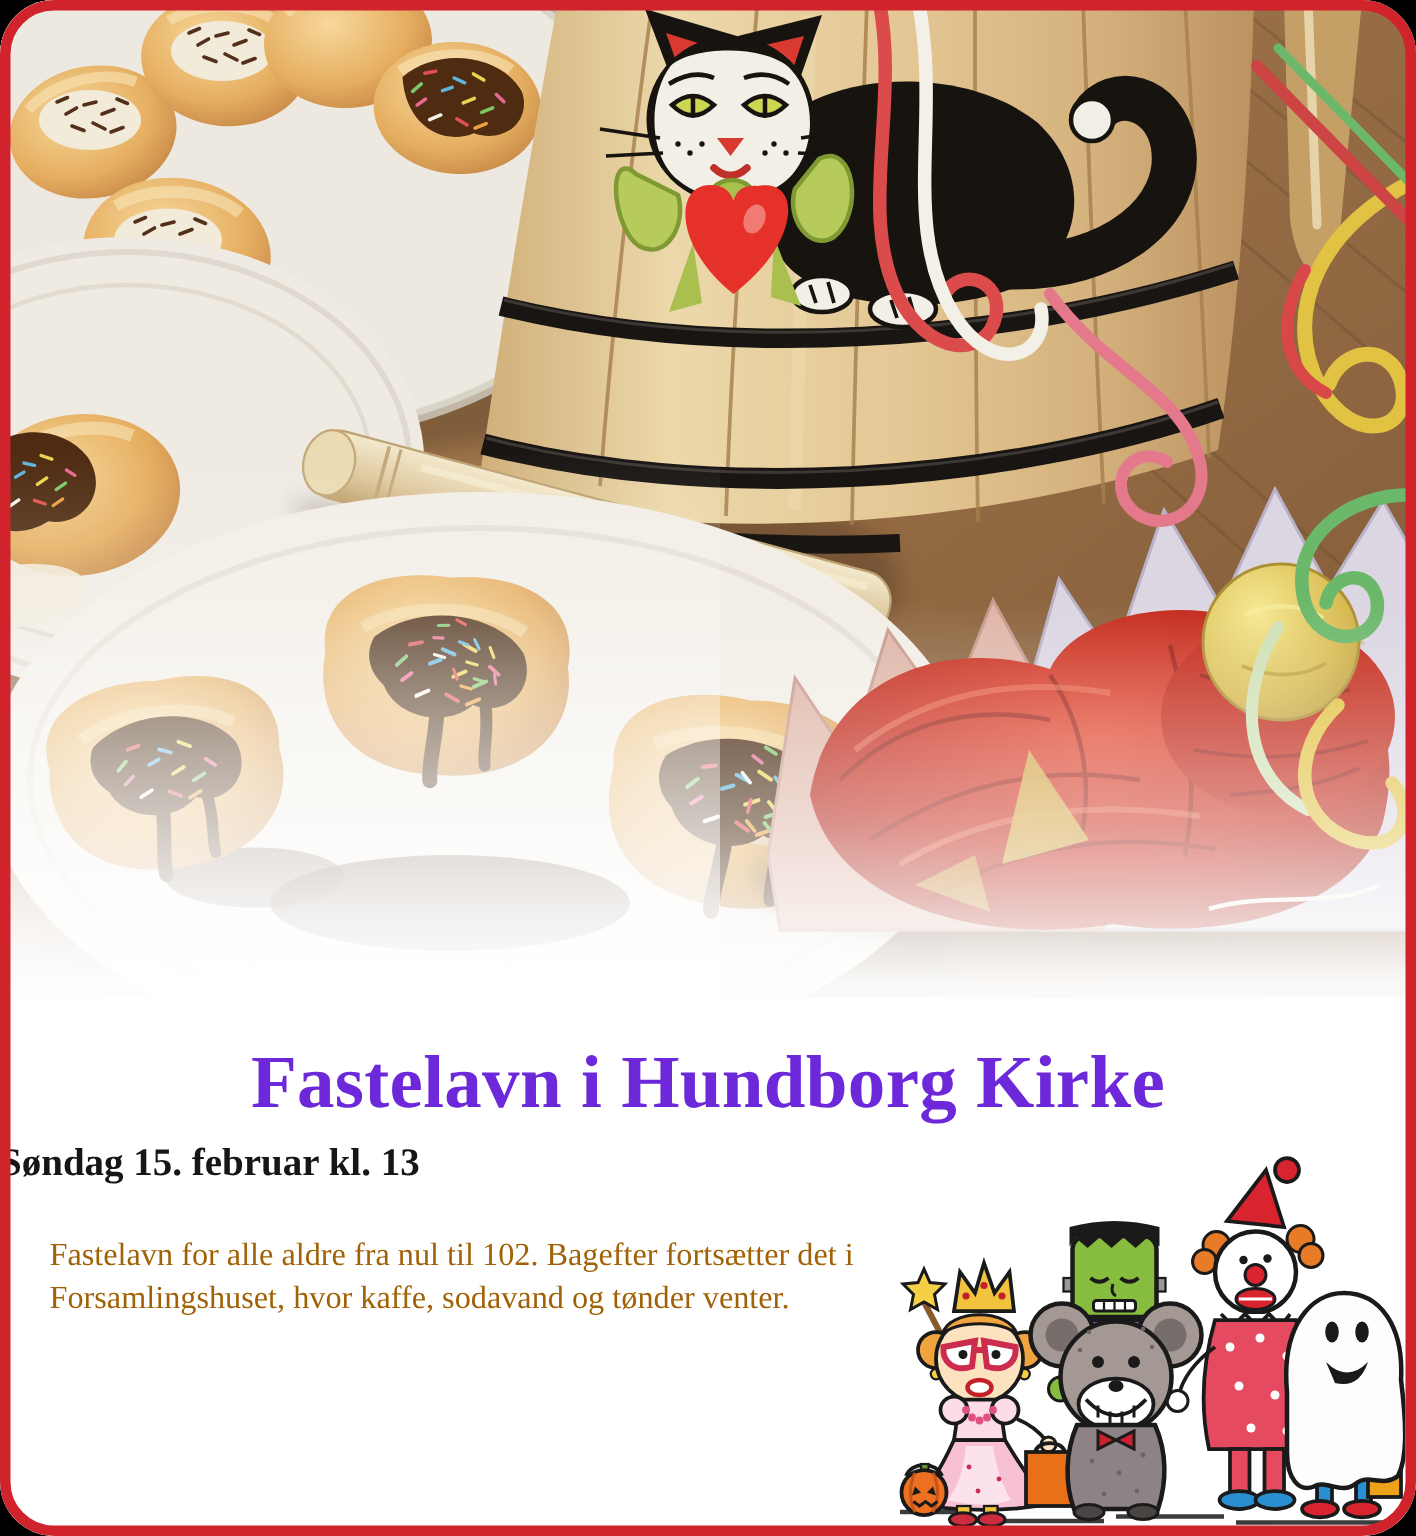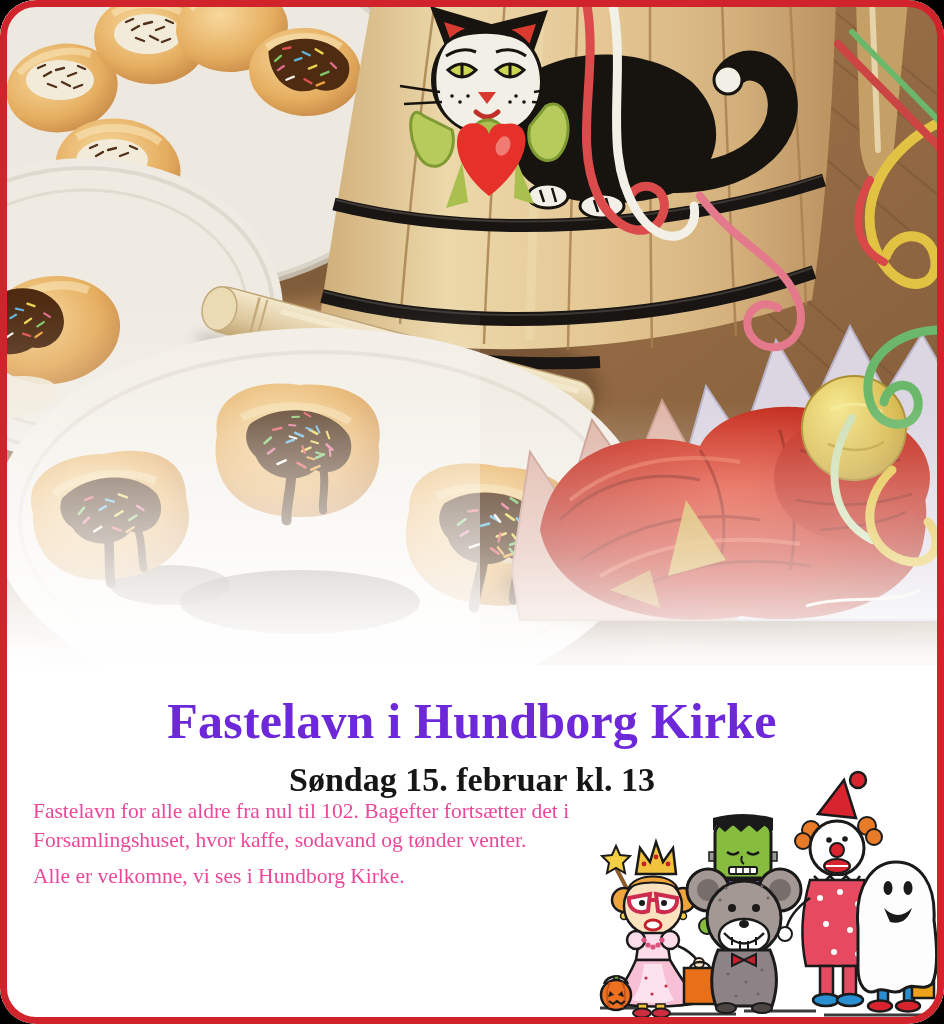--- a/index.html
+++ b/index.html
@@ -19,26 +19,26 @@
   .photo{position:absolute;top:0;left:0;width:944px;height:700px;z-index:1;}
   .photo svg{display:block;}
   .title{
     position:absolute;top:694px;left:0;right:0;z-index:3;
     text-align:center;color:#6d28d9;
     font-weight:bold;font-size:50px;line-height:1.08;
     margin:0;letter-spacing:.2px;
   }
   .subtitle{
     position:absolute;top:761px;left:0;right:0;z-index:3;
-    text-align:center;color:#161614;
-    font-weight:bold;font-size:34px;line-height:1.1;
+    color:#161614;
+    font-weight:bold;font-size:26px;line-height:1.1;
   }
   .bodytext{
-    position:absolute;top:797px;left:33px;width:566px;z-index:3;
-    color:#ec4899;
+    position:absolute;top:822px;left:33px;width:566px;z-index:3;
+    color:#a16207;
   }
   .bodytext p{margin:0 0 7px 0;font-size:21.5px;line-height:29px;}
   .bodytext p.sig{font-style:italic;margin-top:3px;}
   .kids{position:absolute;left:585px;top:768px;width:352px;height:250px;z-index:2;}
 </style>
 </head>
 <body>
 
 <div class="flyer">
 
@@ -351,21 +351,20 @@
       <rect x="0" y="665" width="944" height="35" fill="#ffffff"></rect>
     </g>
   </svg>
   </div>
 
   <h1 class="title">Fastelavn i Hundborg Kirke</h1>
   <div class="subtitle">Søndag 15. februar kl. 13</div>
 
   <div class="bodytext">
     <p>Fastelavn for alle aldre fra nul til 102. Bagefter fortsætter det i Forsamlingshuset, hvor kaffe, sodavand og tønder venter.</p>
-    <p>Alle er velkomne, vi ses i Hundborg Kirke.</p>
   </div>
 
   <svg class="kids" viewBox="0 0 350 250" xmlns="http://www.w3.org/2000/svg">
 
     <g stroke="#1a1a1a" stroke-width="3" opacity=".85">
       <line x1="14" y1="240" x2="58" y2="240"></line>
         <line x1="66" y1="246" x2="150" y2="246"></line>
       <line x1="158" y1="243" x2="230" y2="243"></line>
         <line x1="238" y1="247" x2="336" y2="247"></line>
     </g>

